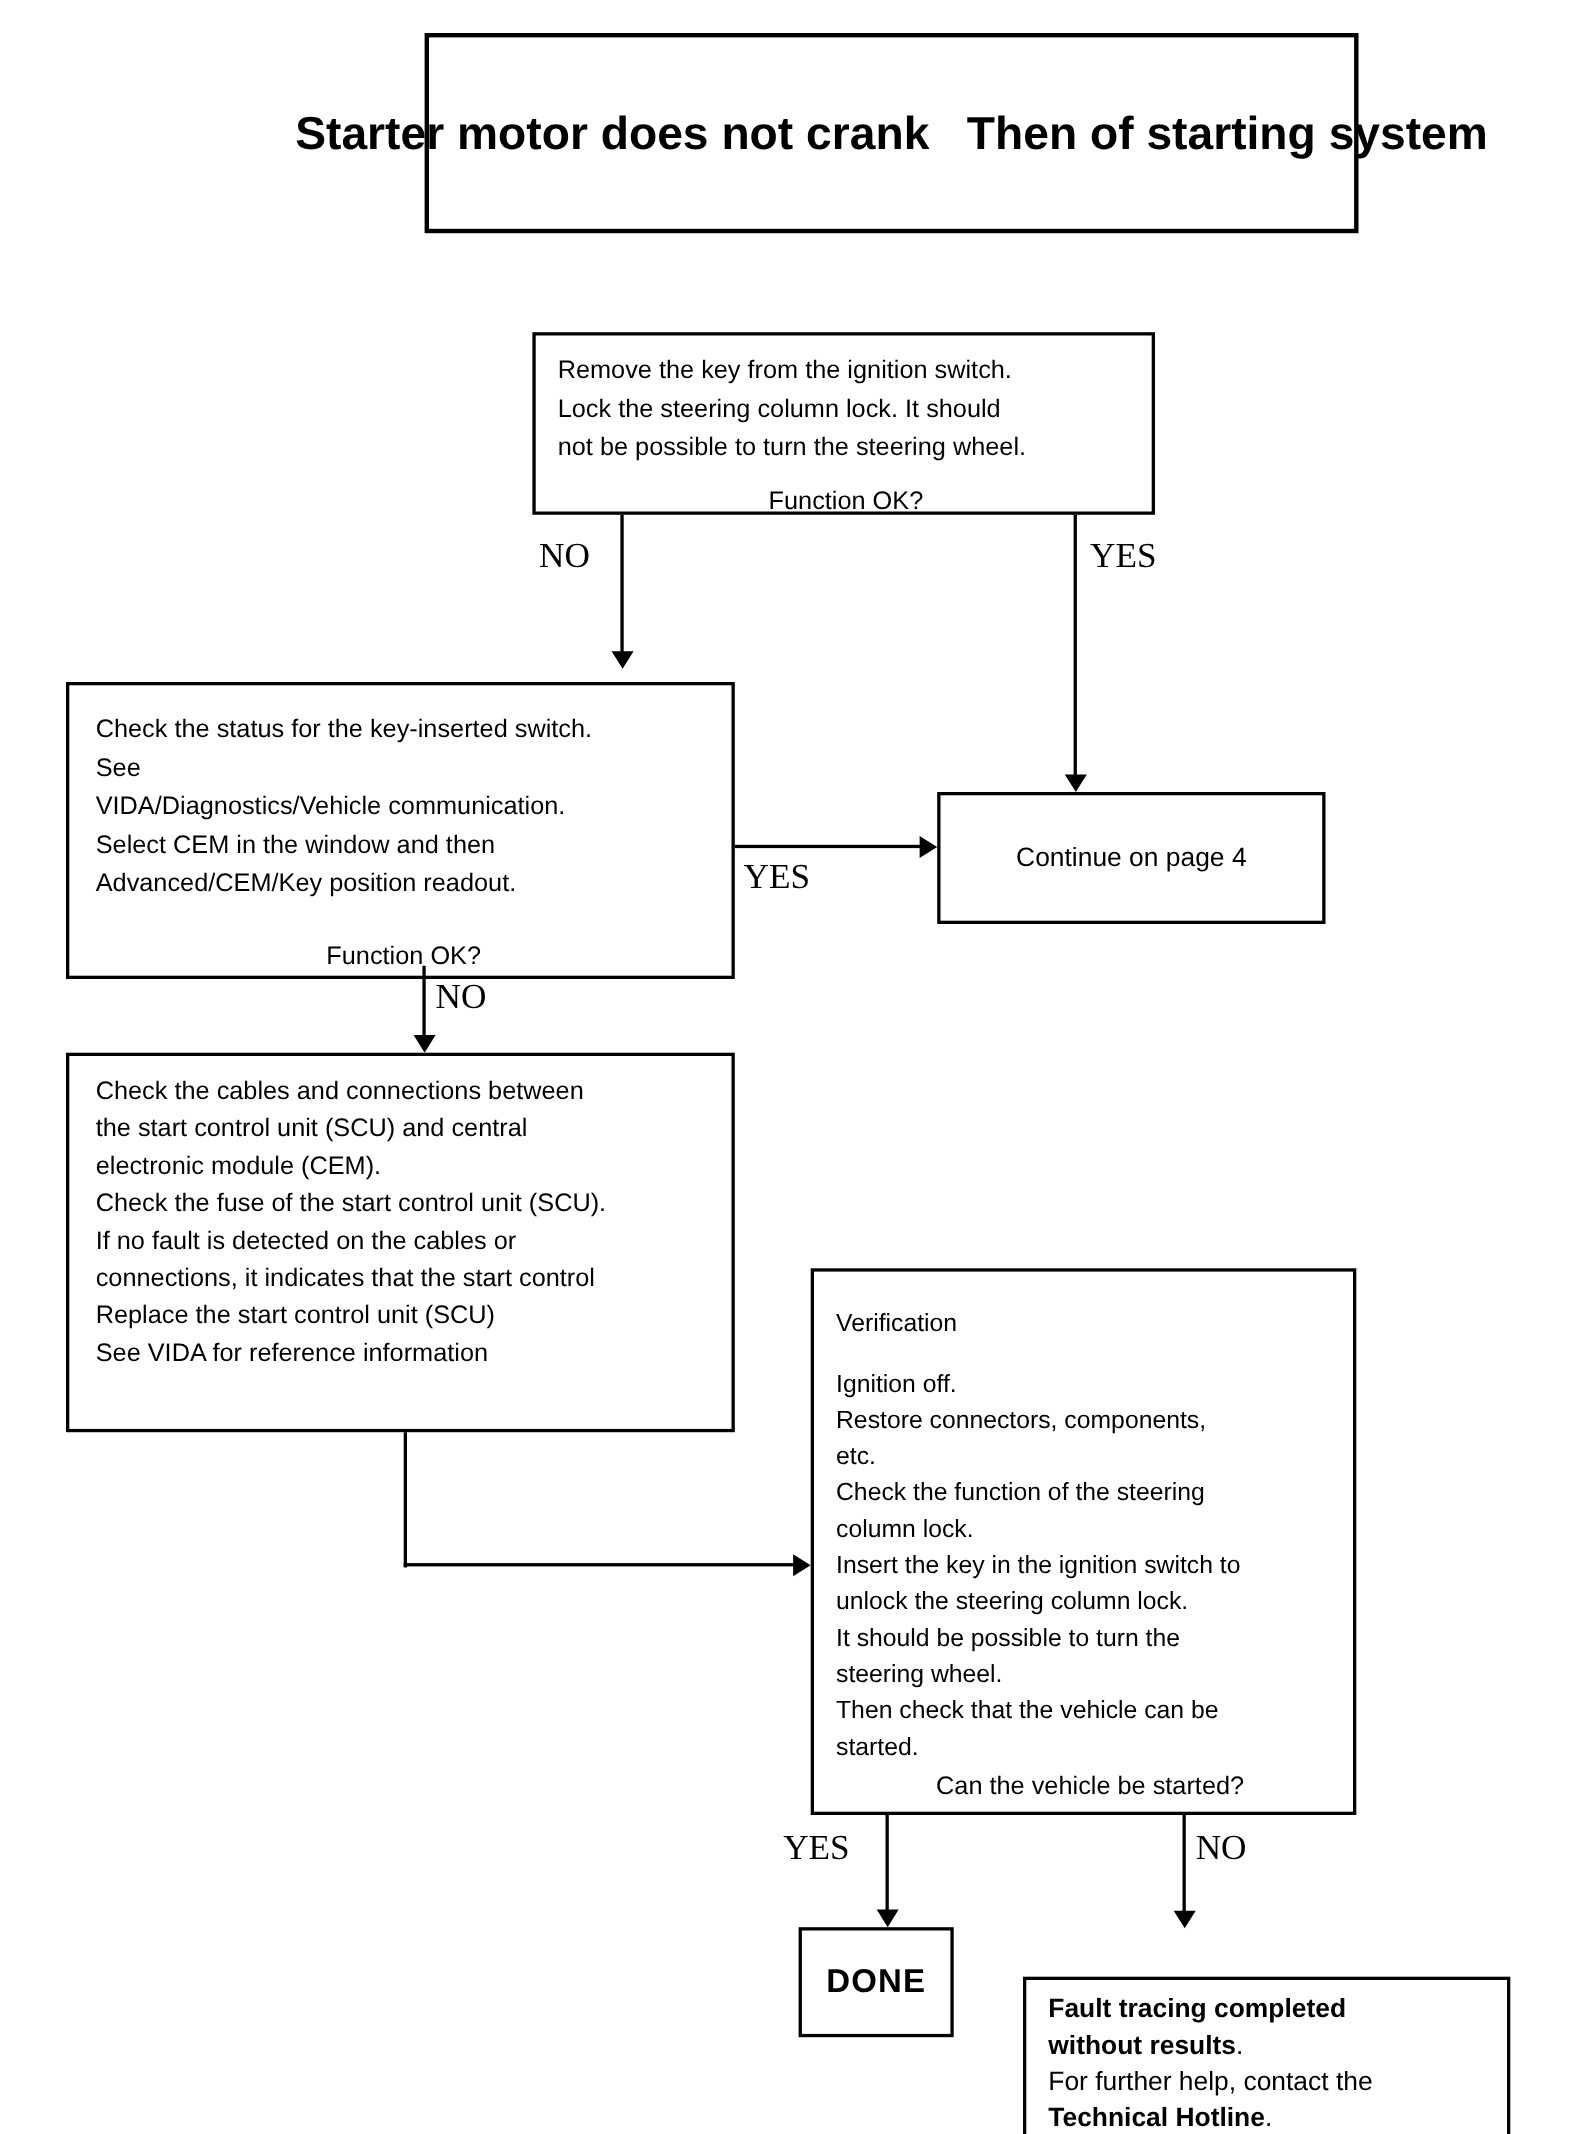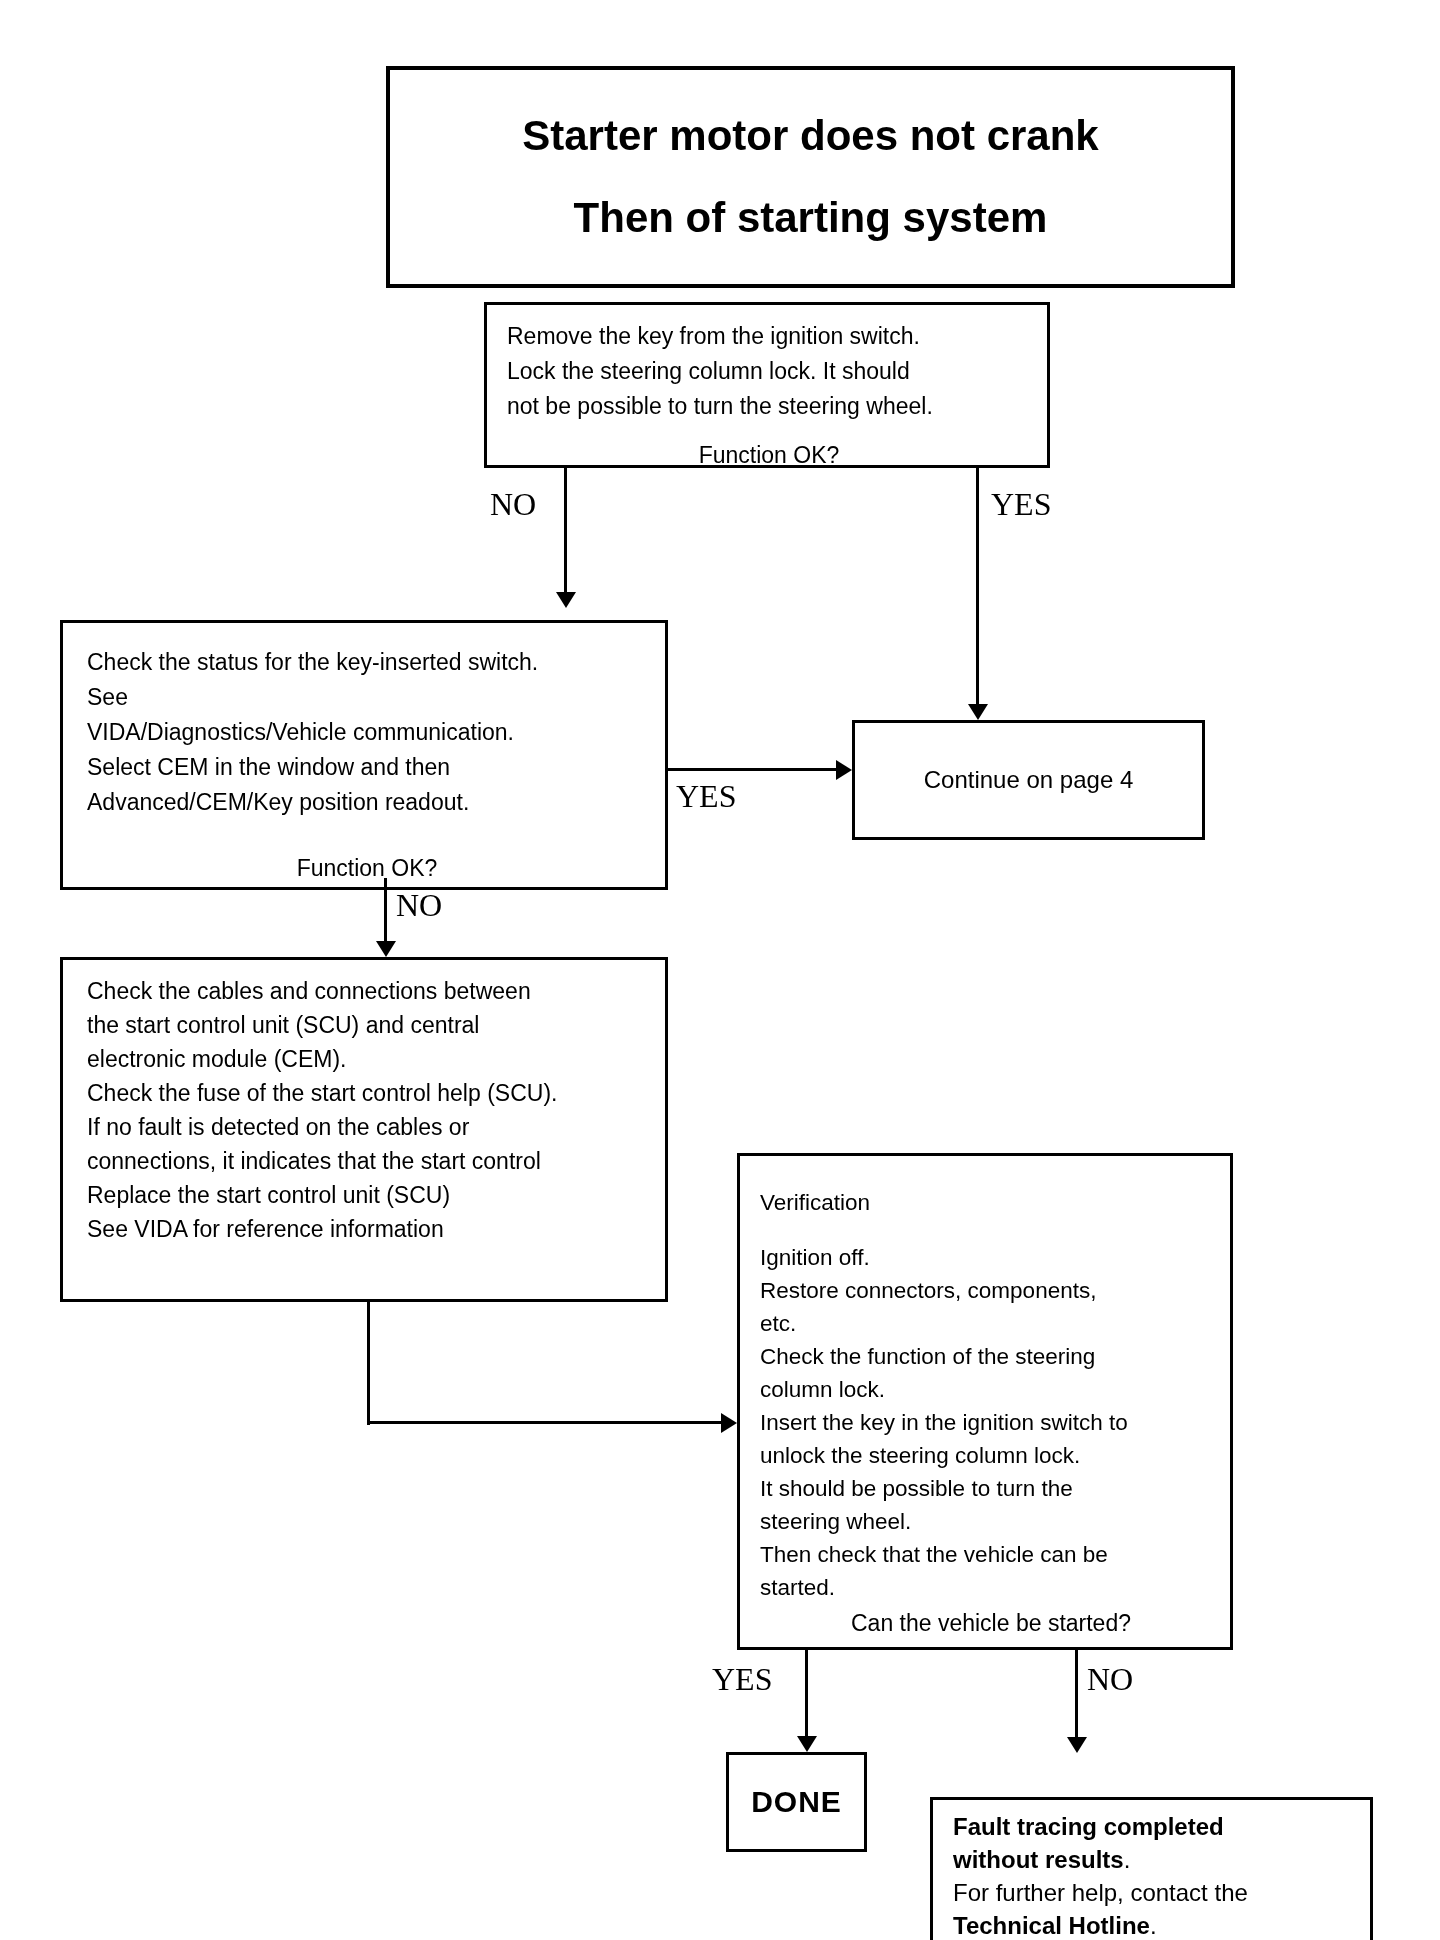--- a/index.html
+++ b/index.html
@@ -37,25 +37,25 @@
   }
   .arrow-right{
     position:absolute;width:0;height:0;
     border-top:10px solid transparent;
     border-bottom:10px solid transparent;
     border-left:16px solid #000;
   }
 
   
   #title-box{
-    left:386px;top:30px;width:849px;height:222px;
+    left:386px;top:30px;width:849px;height:182px;
     border-width:4px;
-    display:flex;flex-direction:column;justify-content:center;align-items:center;
+    display:flex;flex-direction:row;justify-content:center;align-items:center;
     gap:34px;
-    font-size:42px;font-weight:bold;text-align:center;margin-top:36px;
+    font-size:42px;font-weight:bold;text-align:center;
   }
 
   
   #remove-key-box{
     left:484px;top:302px;width:566px;height:166px;
     padding:14px 16px 0 20px;
   }
   #remove-key-box .question{margin-top:14px;}
 
   
@@ -148,21 +148,21 @@
   </div>
 
   <div class="vline" style="left:384px;top:878px;height:71px;"></div>
   <div class="arrow-down" style="left:376px;top:941px;"></div>
   <div class="edge-label" style="left:396px;top:888px;">NO</div>
 
   <div class="box body-text" id="check-cables-box">
     <div class="ln">Check the cables and connections between</div>
     <div class="ln">the start control unit (SCU) and central</div>
     <div class="ln">electronic module (CEM).</div>
-    <div class="ln">Check the fuse of the start control help (SCU).</div>
+    <div class="ln">Check the fuse of the start control unit (SCU).</div>
     <div class="ln">If no fault is detected on the cables or</div>
     <div class="ln">connections, it indicates that the start control</div>
     <div class="ln">Replace the start control unit (SCU)</div>
     <div class="ln">See VIDA for reference information</div>
   </div>
 
   <div class="vline" style="left:367px;top:1302px;height:123px;"></div>
   <div class="hline" style="left:367px;top:1421px;width:362px;"></div>
   <div class="arrow-right" style="left:721px;top:1413px;"></div>
 

